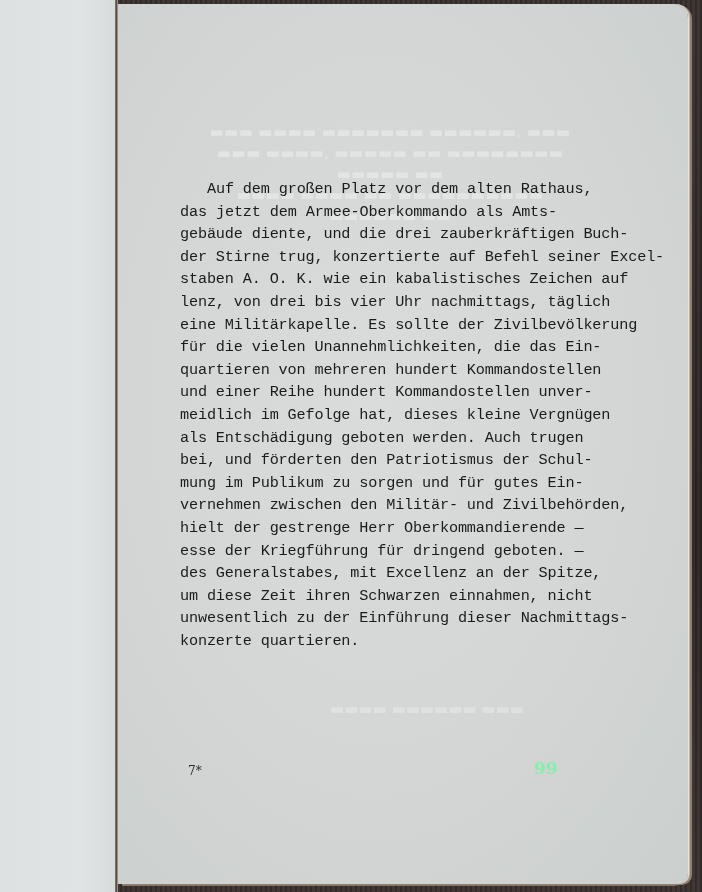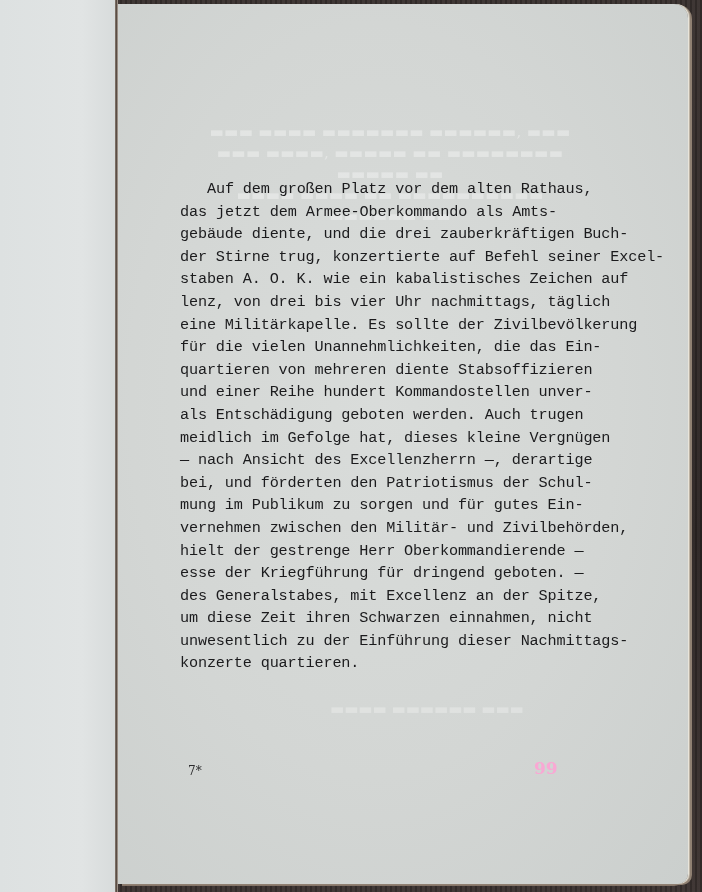--- a/index.html
+++ b/index.html
@@ -72,21 +72,21 @@
   }
   .line.indent { padding-left: 27px; }
   .line.last { text-align-last: left; }
   .signature-mark {
     position: absolute; left: 188px; top: 764px;
     font-size: 12px; color: #2a2a2c;
     font-family: "DejaVu Serif", serif;
   }
   .page-number {
     position: absolute; left: 534px; top: 758px;
-    font-size: 17px; color: #f9a8d4; font-weight: bold;
+    font-size: 17px; color: #86efac; font-weight: bold;
     font-family: "DejaVu Serif", serif;
   }
 </style>
 </head>
 <body>
 
 <div class="bg"></div>
 
 <div class="left-page"></div>
 <div class="gutter"></div>
@@ -105,25 +105,24 @@
 
 <div class="text-block">
   <span class="line indent">Auf dem großen Platz vor dem alten Rathaus,</span>
   <span class="line">das jetzt dem Armee-Oberkommando als Amts-</span>
   <span class="line">gebäude diente, und die drei zauberkräftigen Buch-</span>
   <span class="line">der Stirne trug, konzertierte auf Befehl seiner Excel-</span>
   <span class="line">staben A. O. K. wie ein kabalistisches Zeichen auf</span>
   <span class="line">lenz, von drei bis vier Uhr nachmittags, täglich</span>
   <span class="line">eine Militärkapelle. Es sollte der Zivilbevölkerung</span>
   <span class="line">für die vielen Unannehmlichkeiten, die das Ein-</span>
-  <span class="line">quartieren von mehreren diente Stabsoffizieren</span>
+  <span class="line">quartieren von mehreren hundert Kommandostellen</span>
   <span class="line">und einer Reihe hundert Kommandostellen unver-</span>
+  <span class="line">meidlich im Gefolge hat, dieses kleine Vergnügen</span>
   <span class="line">als Entschädigung geboten werden. Auch trugen</span>
-  <span class="line">meidlich im Gefolge hat, dieses kleine Vergnügen</span>
-  <span class="line">— nach Ansicht des Excellenzherrn —, derartige</span>
   <span class="line">bei, und förderten den Patriotismus der Schul-</span>
   <span class="line">mung im Publikum zu sorgen und für gutes Ein-</span>
   <span class="line">vernehmen zwischen den Militär- und Zivilbehörden,</span>
   <span class="line">hielt der gestrenge Herr Oberkommandierende —</span>
   <span class="line">esse der Kriegführung für dringend geboten. —</span>
   <span class="line">des Generalstabes, mit Excellenz an der Spitze,</span>
   <span class="line">um diese Zeit ihren Schwarzen einnahmen, nicht</span>
   <span class="line">unwesentlich zu der Einführung dieser Nachmittags-</span>
   <span class="line last">konzerte quartieren.</span>
 </div>

